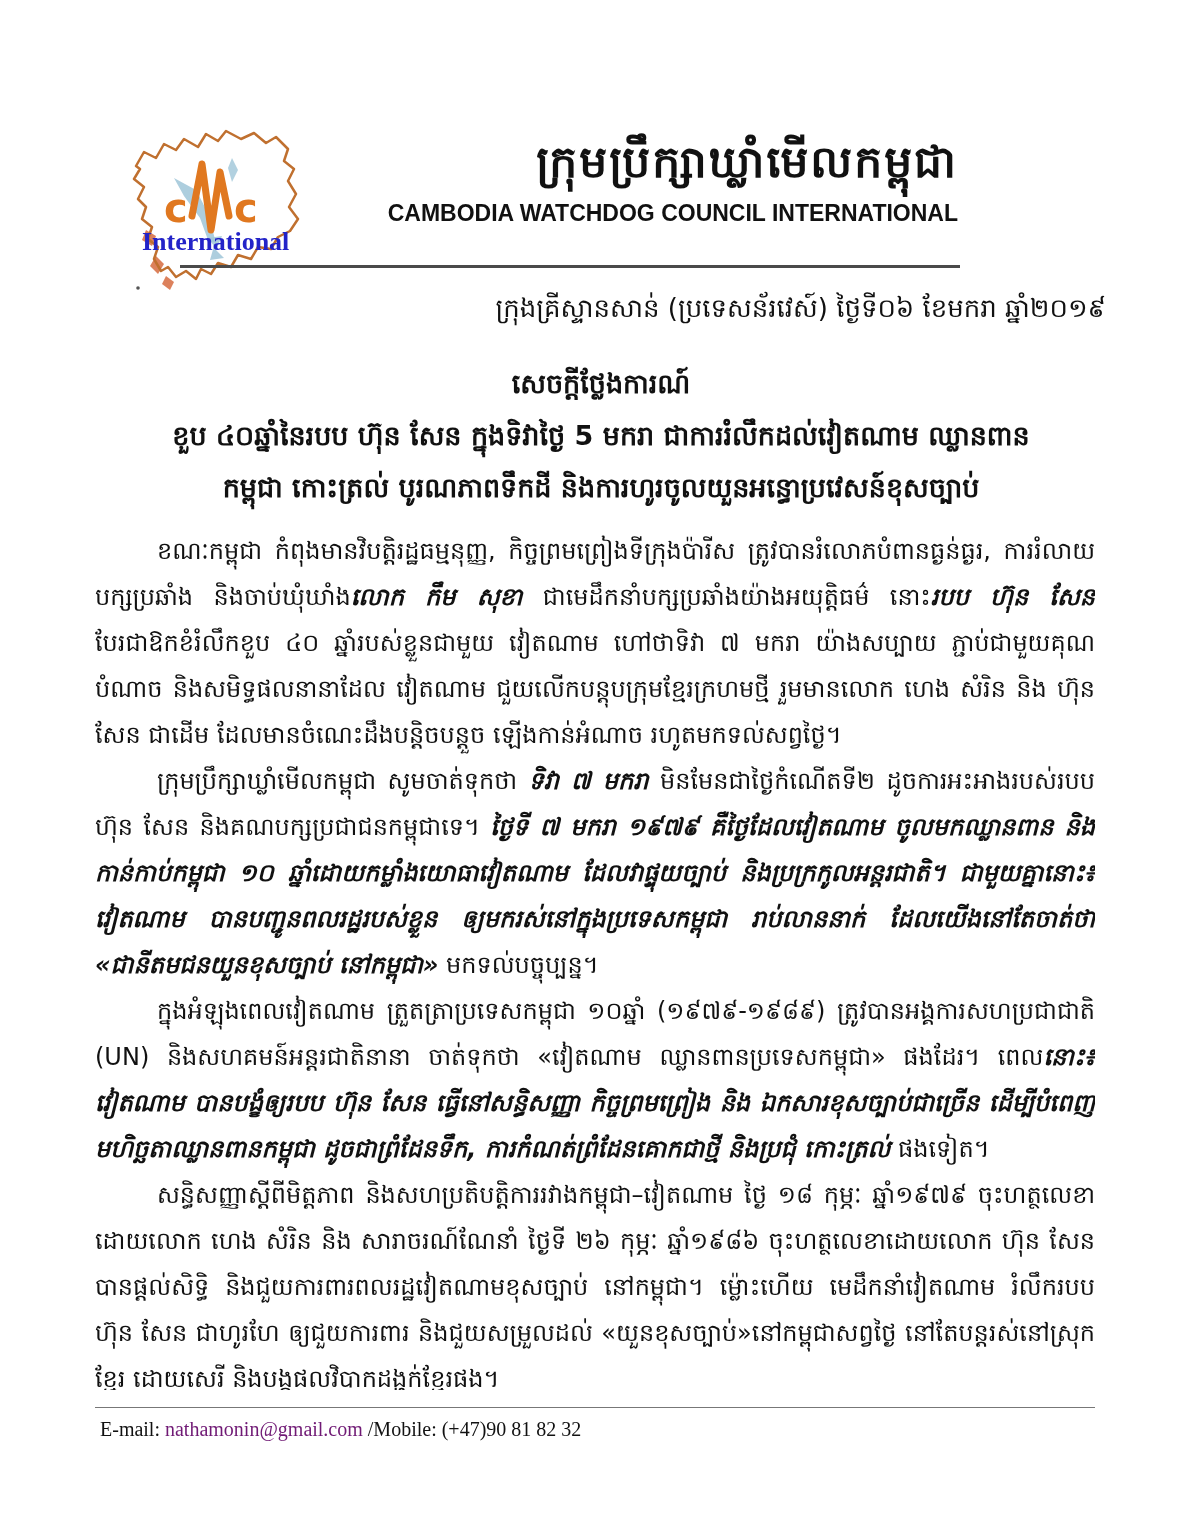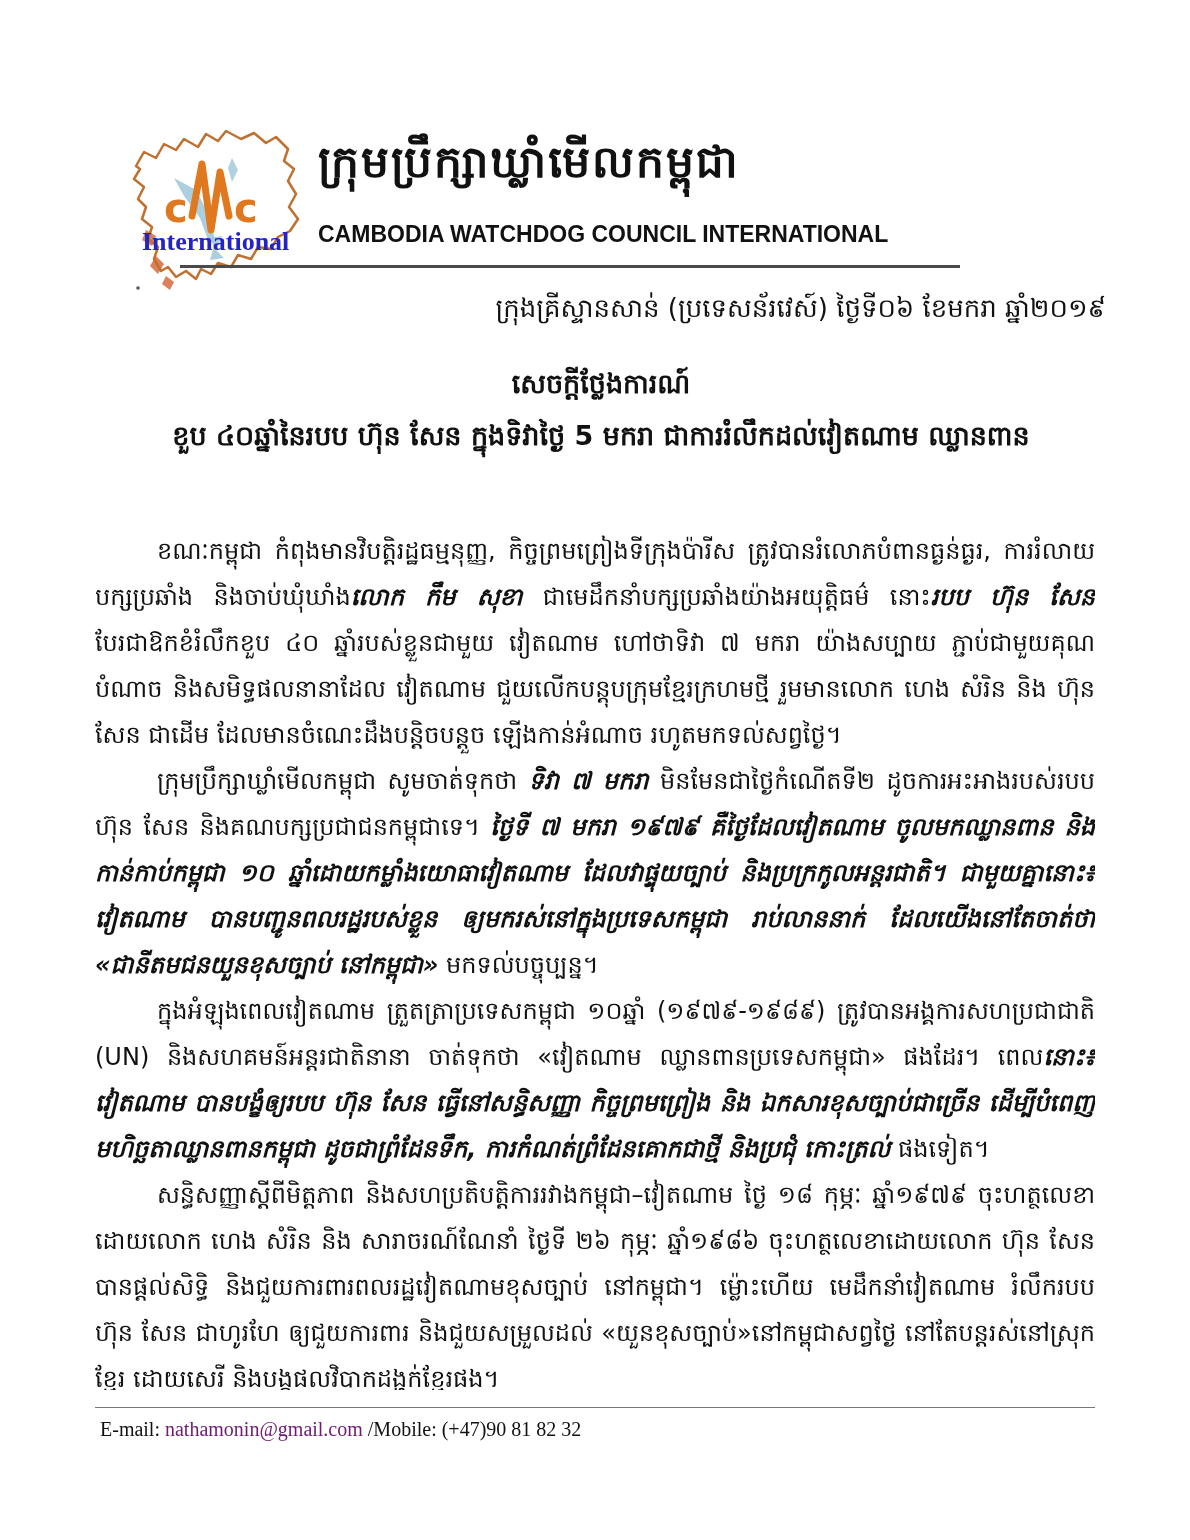--- a/index.html
+++ b/index.html
@@ -9,29 +9,29 @@
     background: #ffffff;
     font-family: "DejaVu Sans", sans-serif;
     color: #111;
     overflow: hidden;
     margin: 0 auto;
   }
   
   .logo { position: absolute; top: 118px; left: 104px; width: 215px; height: 180px; }
   .header-text {
     position: absolute; top: 126px; left: 318px; width: 640px;
-    text-align: left;
+    text-align: right;
   }
   .khmer-name {
     font-size: 44px; font-weight: bold; line-height: 72px;
     letter-spacing: 2px; white-space: nowrap;
   }
   .english-name {
     font-family: "Liberation Sans", sans-serif;
-    font-size: 23px; font-weight: bold; margin-top: 23px;
+    font-size: 23px; font-weight: bold; margin-top: 2px;
     white-space: nowrap;
   }
   .header-rule {
     position: absolute; top: 265px; left: 180px; width: 780px; height: 0;
     border-top: 3px solid #4a4a4a;
   }
   
   .dateline {
     position: absolute; top: 288px; left: 106px; width: 1000px;
     text-align: right; font-size: 26px; line-height: 40px;
@@ -99,20 +99,21 @@
     <div class="khmer-name">ក្រុមប្រឹក្សាឃ្លាំមើលកម្ពុជា</div>
     <div class="english-name">CAMBODIA WATCHDOG COUNCIL INTERNATIONAL</div>
   </div>
   <div class="header-rule"></div>
 
   <div class="dateline">ក្រុងគ្រីស្ទានសាន់ (ប្រទេសន័រវេស៍) ថ្ងៃទី០៦ ខែមករា ឆ្នាំ២០១៩</div>
 
   <div class="doc-title">
     <div>សេចក្តីថ្លែងការណ៍</div>
     <div>ខួប ៤០ឆ្នាំនៃរបប ហ៊ុន សែន ក្នុងទិវាថ្ងៃ 5 មករា ជាការរំលឹកដល់វៀតណាម ឈ្លានពាន</div>
+    <div>កម្ពុជា កោះត្រល់ បូរណភាពទឹកដី និងការហូរចូលយួនអន្ធោប្រវេសន៍ខុសច្បាប់</div>
   </div>
 
   <div class="body-text">
     <p class="para"><span>ខណៈកម្ពុជា កំពុងមានវិបត្តិរដ្ឋធម្មនុញ្ញ, កិច្ចព្រមព្រៀងទីក្រុងប៉ារីស ត្រូវបានរំលោភបំពានធ្ងន់ធ្ងរ, ការរំលាយបក្សប្រឆាំង និងចាប់ឃុំឃាំង</span><span class="b">លោក កឹម សុខា</span><span> ជាមេដឹកនាំបក្សប្រឆាំងយ៉ាងអយុត្តិធម៌ នោះ</span><span class="b">របប ហ៊ុន សែន</span><span> បែរជាឱកខំរំលឹកខួប ៤០ ឆ្នាំរបស់ខ្លួនជាមួយ វៀតណាម ហៅថាទិវា ៧ មករា យ៉ាងសប្បាយ ភ្ជាប់ជាមួយគុណបំណាច និងសមិទ្ធផលនានាដែល វៀតណាម ជួយលើកបន្តុបក្រុមខ្មែរក្រហមថ្មី រួមមានលោក ហេង សំរិន និង ហ៊ុន សែន ជាដើម ដែលមានចំណេះដឹងបន្តិចបន្តួច ឡើងកាន់អំណាច រហូតមកទល់សព្វថ្ងៃ។</span></p>
     <p class="para"><span>ក្រុមប្រឹក្សាឃ្លាំមើលកម្ពុជា សូមចាត់ទុកថា </span><span class="b">ទិវា ៧ មករា</span><span> មិនមែនជាថ្ងៃកំណើតទី២ ដូចការអះអាងរបស់របប ហ៊ុន សែន និងគណបក្សប្រជាជនកម្ពុជាទេ។ </span><span class="b">ថ្ងៃទី ៧ មករា ១៩៧៩ គឺថ្ងៃដែលវៀតណាម ចូលមកឈ្លានពាន និងកាន់កាប់កម្ពុជា ១០ ឆ្នាំដោយកម្លាំងយោធាវៀតណាម ដែលវាផ្ទុយច្បាប់ និងប្រក្រកូលអន្តរជាតិ។ ជាមួយគ្នានោះ៖ វៀតណាម បានបញ្ជូនពលរដ្ឋរបស់ខ្លួន ឲ្យមករស់នៅក្នុងប្រទេសកម្ពុជា រាប់លាននាក់ ដែលយើងនៅតែចាត់ថា «ជានីតមជនយួនខុសច្បាប់ នៅកម្ពុជា»</span><span> មកទល់បច្ចុប្បន្ន។</span></p>
     <p class="para"><span>ក្នុងអំឡុងពេលវៀតណាម ត្រួតត្រាប្រទេសកម្ពុជា ១០ឆ្នាំ (១៩៧៩-១៩៨៩) ត្រូវបានអង្គការសហប្រជាជាតិ (UN) និងសហគមន៍អន្តរជាតិនានា ចាត់ទុកថា «វៀតណាម ឈ្លានពានប្រទេសកម្ពុជា» ផងដែរ។ ពេល</span><span class="b">នោះ៖ វៀតណាម បានបង្ខំឲ្យរបប ហ៊ុន សែន ធ្វើនៅសន្ធិសញ្ញា កិច្ចព្រមព្រៀង និង ឯកសារខុសច្បាប់ជាច្រើន ដើម្បីបំពេញមហិច្ឆតាឈ្លានពានកម្ពុជា ដូចជាព្រំដែនទឹក, ការកំណត់ព្រំដែនគោកជាថ្មី និងប្រជុំ កោះត្រល់</span><span> ផងទៀត។</span></p>
     <p class="para"><span>សន្ធិសញ្ញាស្តីពីមិត្តភាព និងសហប្រតិបត្តិការរវាងកម្ពុជា–វៀតណាម ថ្ងៃ ១៨ កុម្ភៈ ឆ្នាំ១៩៧៩ ចុះហត្ថលេខាដោយលោក ហេង សំរិន និង សារាចរណ៍ណែនាំ ថ្ងៃទី ២៦ កុម្ភៈ ឆ្នាំ១៩៨៦ ចុះហត្ថលេខាដោយលោក ហ៊ុន សែន បានផ្តល់សិទ្ធិ និងជួយការពារពលរដ្ឋវៀតណាមខុសច្បាប់ នៅកម្ពុជា។ ម្ល៉ោះហើយ មេដឹកនាំវៀតណាម រំលឹករបប ហ៊ុន សែន ជាហូរហែ ឲ្យជួយការពារ និងជួយសម្រួលដល់ «យួនខុសច្បាប់»នៅកម្ពុជាសព្វថ្ងៃ នៅតែបន្តរស់នៅស្រុកខ្មែរ ដោយសេរី និងបង្កផលវិបាកដង្ហក់ខ្មែរផង។</span></p>
 
   </div>
 

